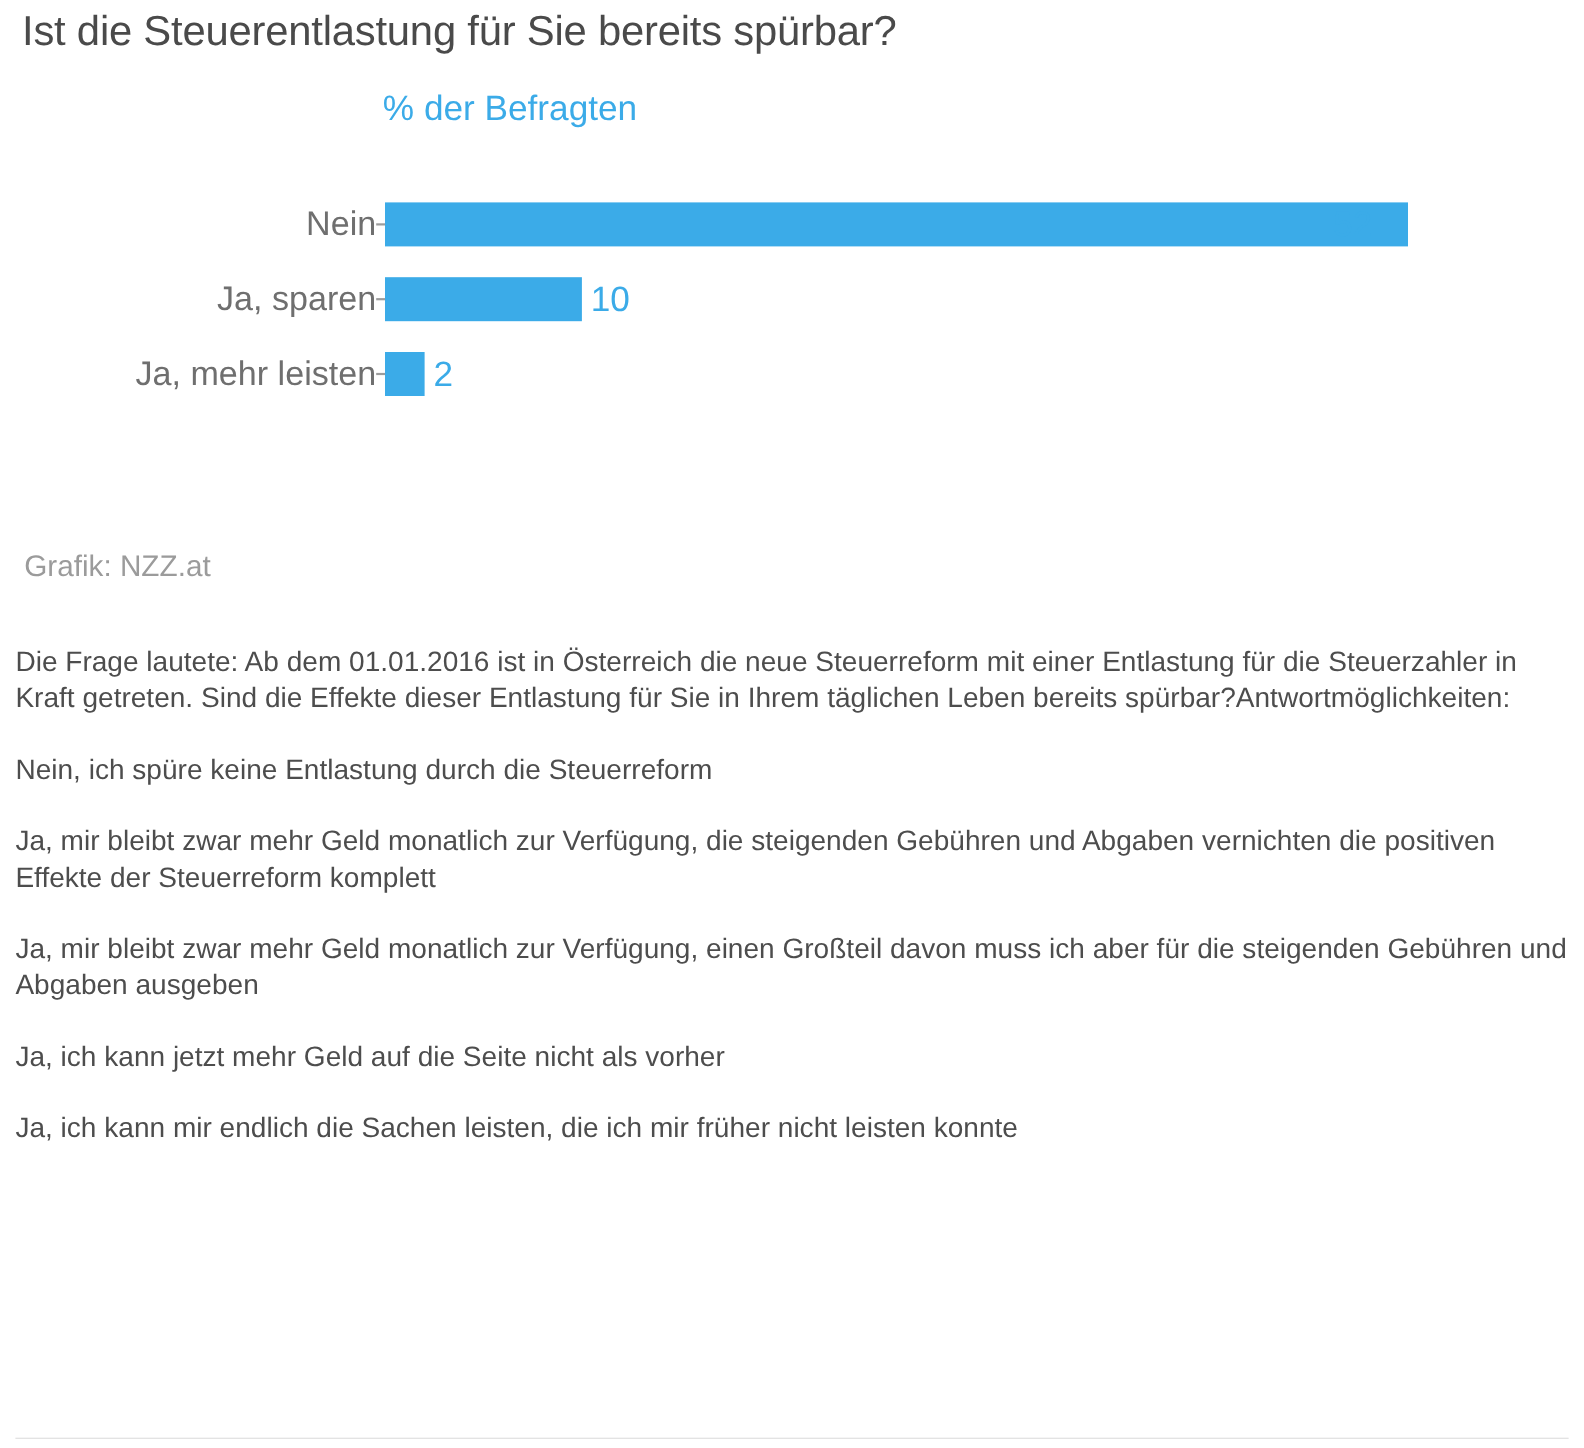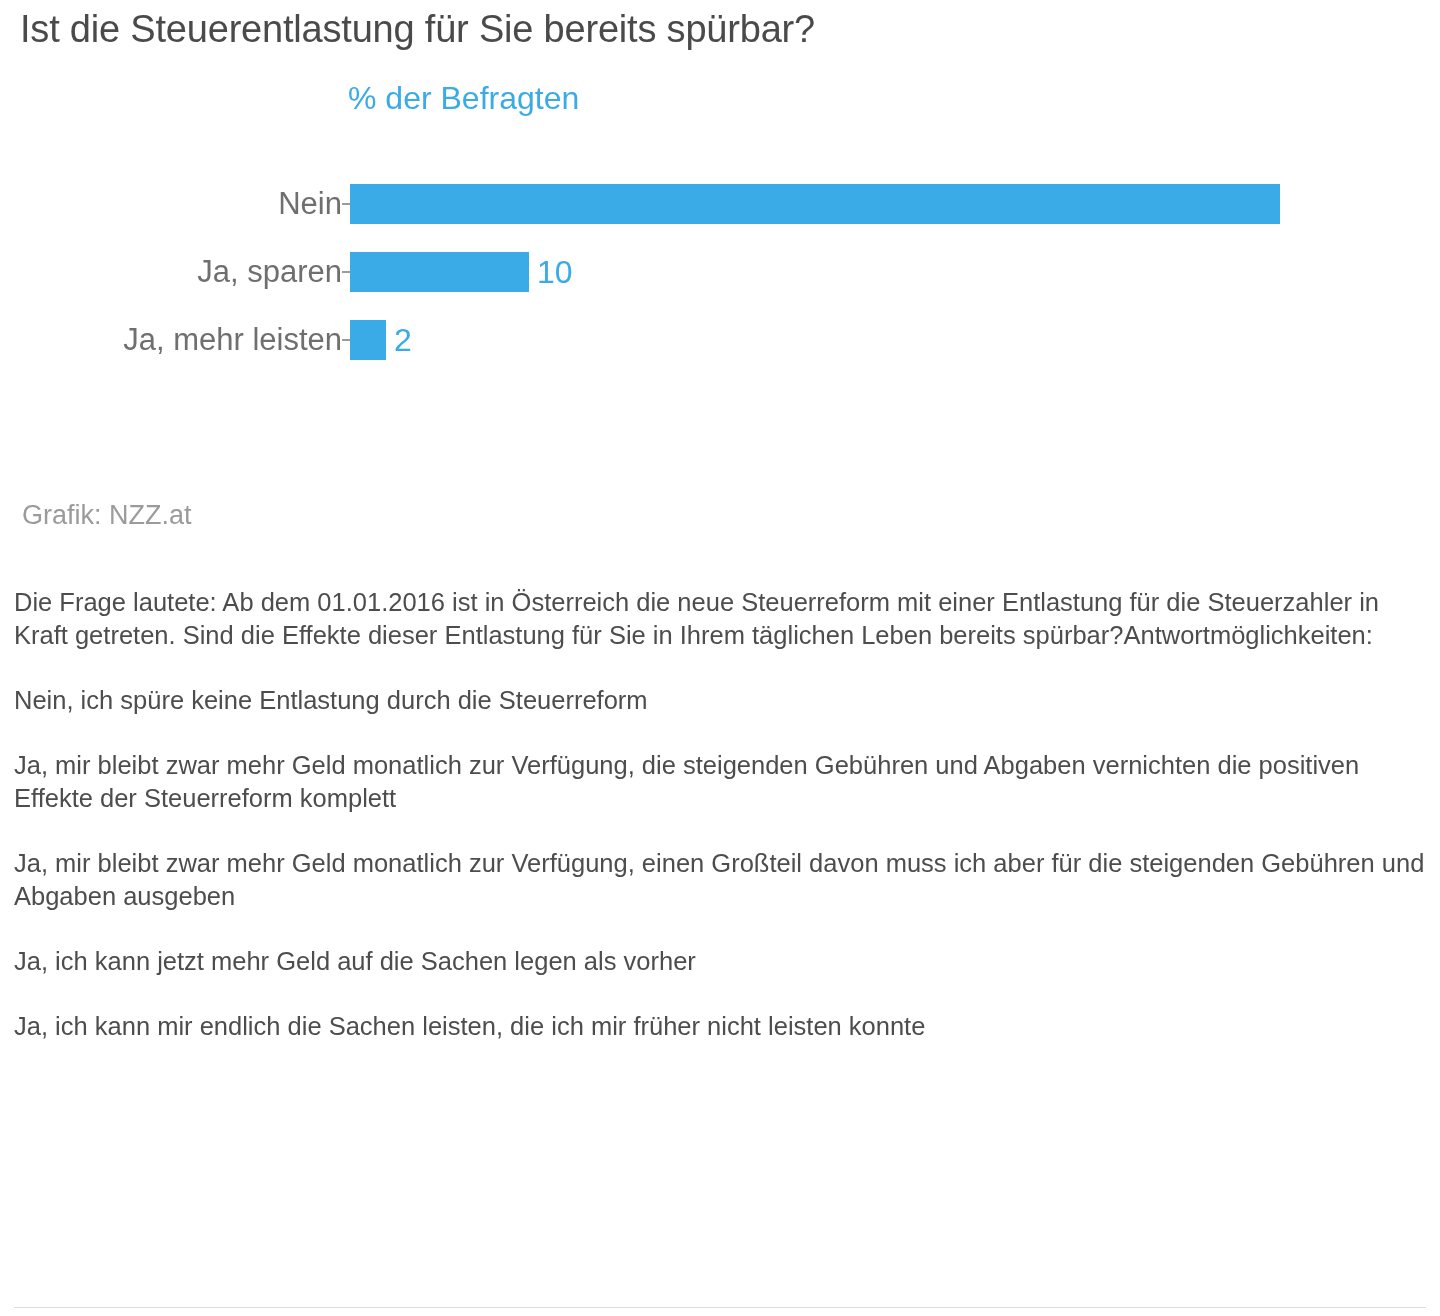--- a/index.html
+++ b/index.html
@@ -178,19 +178,19 @@
 
   <div class="credits">
     <div class="credit-left">Grafik: NZZ.at</div>
   </div>
 
   <div class="notes">
     <p class="note-p">Die Frage lautete: Ab dem 01.01.2016 ist in Österreich die neue Steuerreform mit einer Entlastung für die Steuerzahler in Kraft getreten. Sind die Effekte dieser Entlastung für Sie in Ihrem täglichen Leben bereits spürbar?Antwortmöglichkeiten:</p>
     <p class="note-p">Nein, ich spüre keine Entlastung durch die Steuerreform</p>
     <p class="note-p">Ja, mir bleibt zwar mehr Geld monatlich zur Verfügung, die steigenden Gebühren und Abgaben vernichten die positiven Effekte der Steuerreform komplett</p>
     <p class="note-p">Ja, mir bleibt zwar mehr Geld monatlich zur Verfügung, einen Großteil davon muss ich aber für die steigenden Gebühren und Abgaben ausgeben</p>
-    <p class="note-p">Ja, ich kann jetzt mehr Geld auf die Sachen legen als vorher</p>
+    <p class="note-p">Ja, ich kann jetzt mehr Geld auf die Seite nicht als vorher</p>
     <p class="note-p">Ja, ich kann mir endlich die Sachen leisten, die ich mir früher nicht leisten konnte</p>
   </div>
 
   <div class="bottom-rule"></div>
 
 </div>
 
 </body></html>

